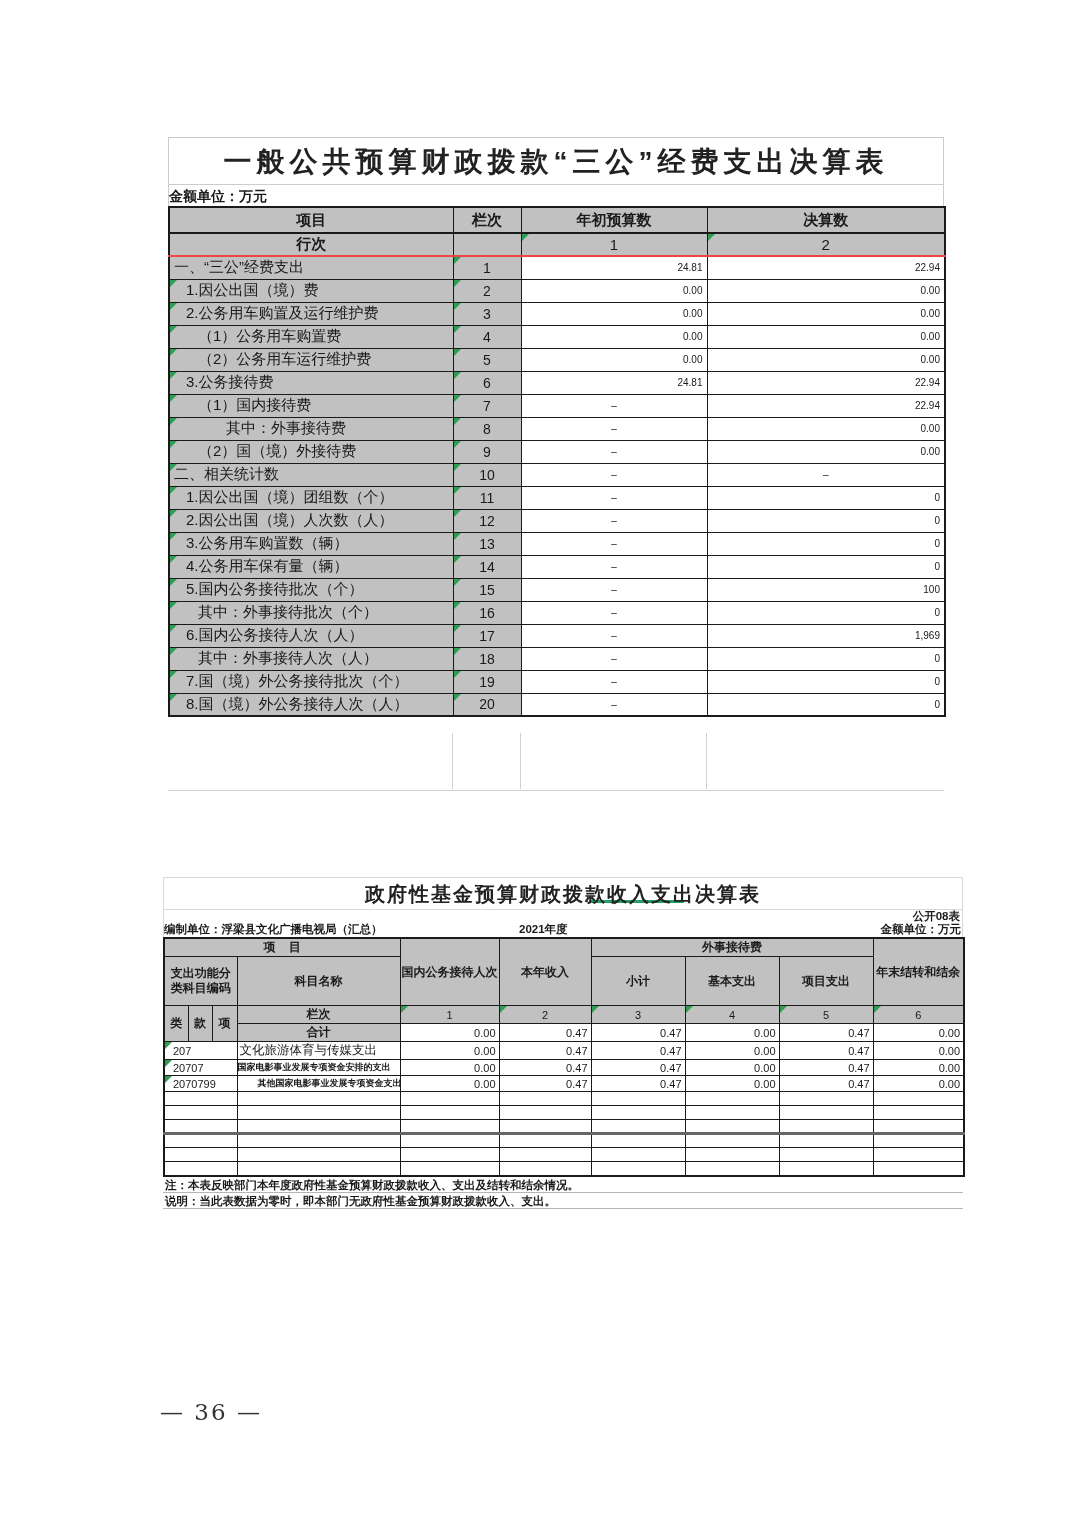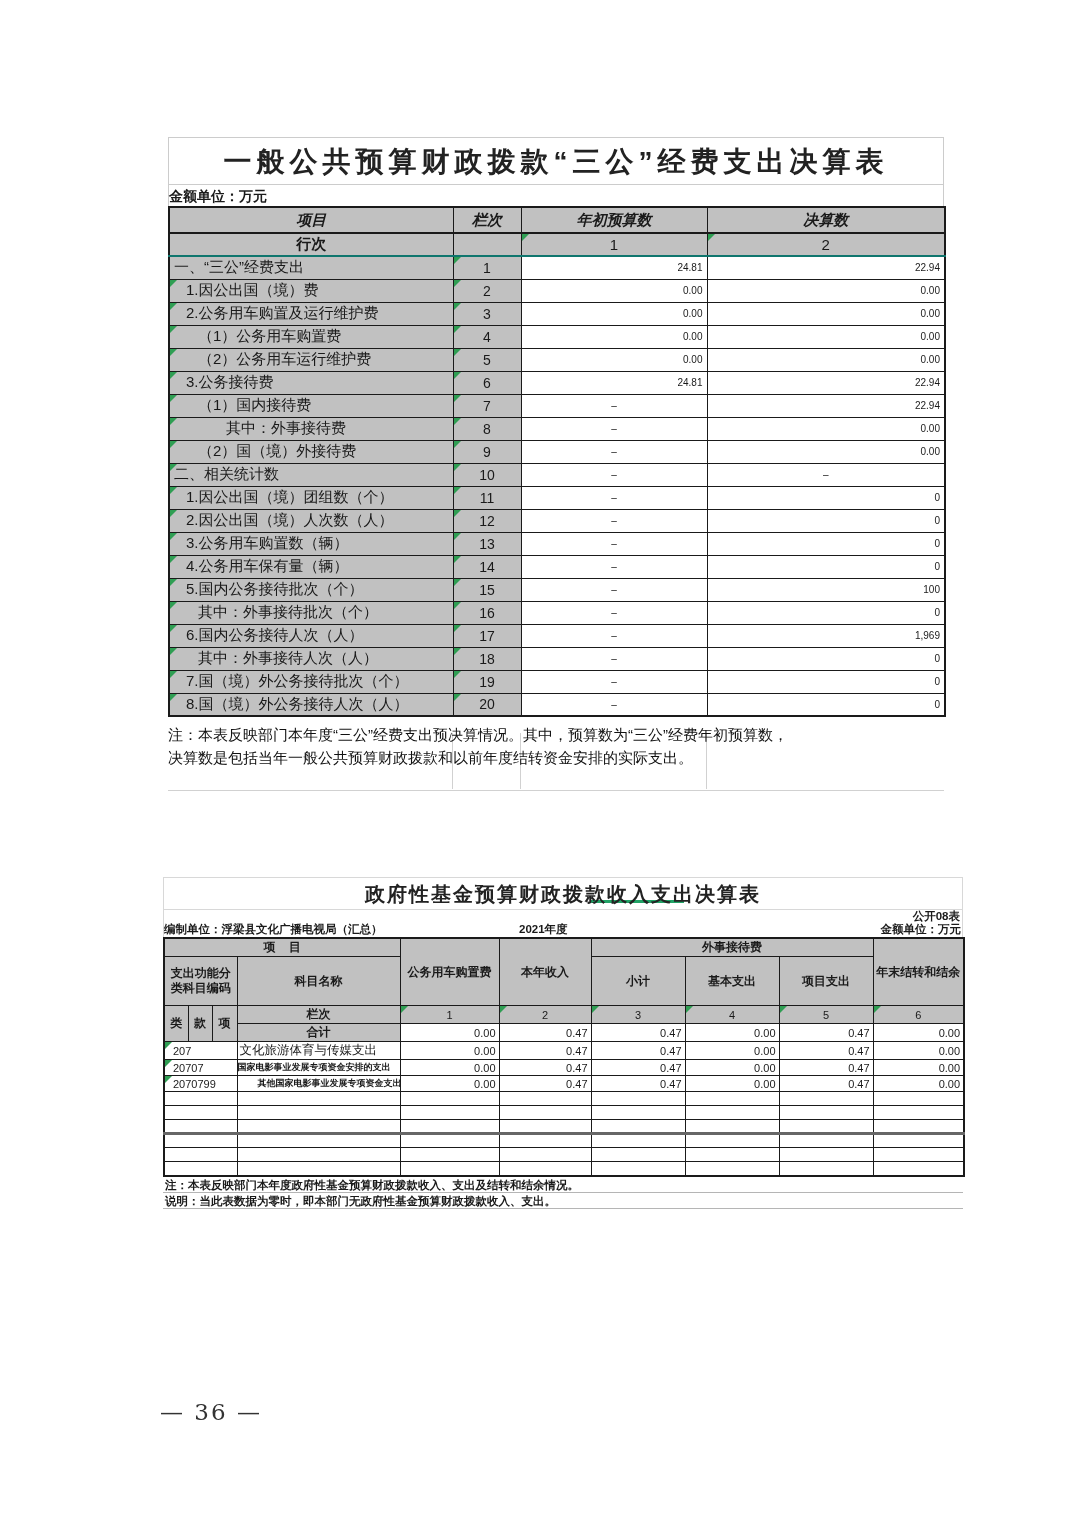--- a/index.html
+++ b/index.html
@@ -25,23 +25,23 @@
   .t1-meta {
     height:22px; line-height:22px; font-size:14px; font-weight:700;
     border-left:1px solid #cccccc; border-right:1px solid #cccccc; border-top:1px solid #cccccc;
     display:flex; justify-content:space-between; white-space:nowrap;
   }
   table.grid { border-collapse:collapse; table-layout:fixed; width:776px; }
   table.grid th, table.grid td { border:1px solid #1a1a1a; overflow:hidden; white-space:nowrap; position:relative; }
   table.grid { border:2px solid #1a1a1a; }
   #t1 th { background:#c1c1c1; font-weight:700; font-size:15px; text-align:center; }
   #t1 tr.h1 { height:26px; }
-  #t1 tr.h1 th { border-bottom:2px solid #1a1a1a;font-style:italic; }
+  #t1 tr.h1 th { border-bottom:2px solid #1a1a1a; }
   #t1 tr.h2 { height:23px; }
-  #t1 tr.h2 th { border-bottom:2px solid #0f766e; font-weight:400; }
+  #t1 tr.h2 th { border-bottom:2px solid #ef4444; font-weight:400; }
   #t1 tr.h2 th.lbl { font-weight:700; }
   #t1 tbody tr { height:23px; }
   #t1 td.c-item { background:#c1c1c1; font-size:15px; text-align:left; }
   #t1 td.c-line { background:#c1c1c1; font-size:14px; text-align:center; }
   #t1 td.c-num  { background:#ffffff; font-size:10px; text-align:right; padding-right:4px; }
   #t1 td.c-num.dash { text-align:center; padding-right:0; }
   .ind0 { padding-left:4px; }
   .ind1 { padding-left:16px; }
   .ind2 { padding-left:28px; }
   .ind3 { padding-left:56px; }
@@ -245,24 +245,20 @@
           <td class="c-num">0</td>
         </tr>
         <tr>
           <td class="c-item ind1"><span class="tri"></span>8.国（境）外公务接待人次（人）</td>
           <td class="c-line"><span class="tri"></span>20</td>
           <td class="c-num dash">–</td>
           <td class="c-num">0</td>
         </tr>
       </tbody>
   </table>
-  <div class="t1-note">
-    <div>注：本表反映部门本年度“三公”经费支出预决算情况。其中，预算数为“三公”经费年初预算数，</div>
-    <div>决算数是包括当年一般公共预算财政拨款和以前年度结转资金安排的实际支出。</div>
-  </div>
 </div>
 
 <div class="ghost-v" style="left:452px; top:733px; height:56px;"></div>
 <div class="ghost-v" style="left:520px; top:733px; height:56px;"></div>
 <div class="ghost-v" style="left:706px; top:733px; height:56px;"></div>
 <div class="ghost-h" style="left:168px; top:790px; width:776px;"></div>
 
 <div class="green-bar"></div>
 
 <div id="t2-block">
@@ -282,21 +278,21 @@
       <col style="width:99px">
         <col style="width:92px">
         <col style="width:94px">
         <col style="width:94px">
       <col style="width:94px">
         <col style="width:91px">
     </colgroup>
     <thead>
       <tr class="r1">
         <th colspan="4" style="white-space:pre">项    目</th>
-        <th rowspan="2" class="wrap">公务用车购置费</th>
+        <th rowspan="2" class="wrap">国内公务接待人次</th>
         <th rowspan="2" class="wrap">本年收入</th>
         <th colspan="3">外事接待费</th>
         <th rowspan="2" class="wrap">年末结转和结余</th>
       </tr>
       <tr class="r2">
         <th colspan="3" class="code-h">支出功能分类科目编码</th>
         <th>科目名称</th>
         <th>小计</th>
         <th>基本支出</th>
         <th>项目支出</th>

